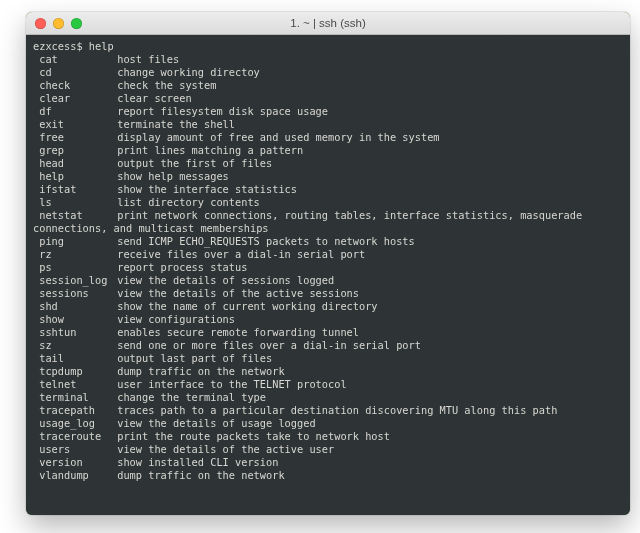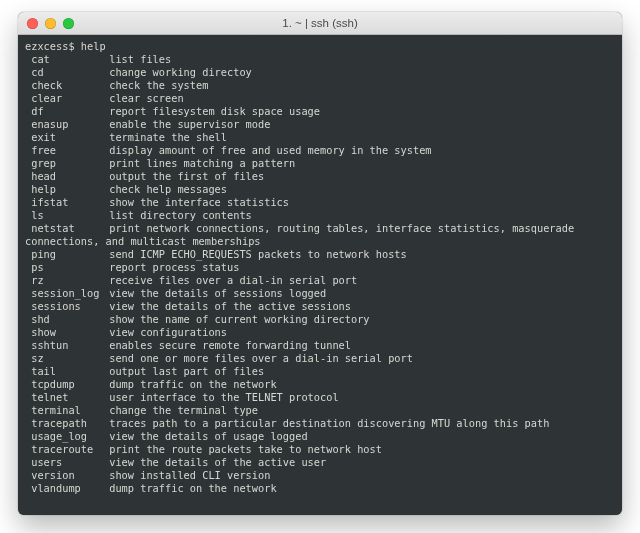--- a/index.html
+++ b/index.html
@@ -17,20 +17,21 @@
   }
   .window {
     width: 100%;
     height: 100%;
     border-radius: 6px;
     box-shadow: 0 12px 28px rgba(0,0,0,0.28), 0 0 0 1px rgba(0,0,0,0.08);
     overflow: hidden;
     display: flex;
     flex-direction: column;
     background: #4d7c0f;
+    margin-left: 8px;
   }
   .titlebar {
     height: 22px;
     background: linear-gradient(#ececec, #dcdcdc);
     border-bottom: 1px solid #b7b7b7;
     display: flex;
     align-items: center;
     position: relative;
     flex: 0 0 auto;
   }
@@ -81,37 +82,36 @@
       <div class="traffic">
         <div class="tl red"></div>
         <div class="tl yellow"></div>
         <div class="tl green"></div>
       </div>
       <div class="title">1. ~ | ssh (ssh)</div>
     </div>
 
     <div class="term" id="term">
         <div class="line prompt"><span class="ps">ezxcess$</span> <span>help</span></div>
-        <div class="line"> <span class="cmdcol">cat</span><span class="desc">list files</span></div>
+        <div class="line"> <span class="cmdcol">cat</span><span class="desc">host files</span></div>
         <div class="line"> <span class="cmdcol">cd</span><span class="desc">change working directoy</span></div>
         <div class="line"> <span class="cmdcol">check</span><span class="desc">check the system</span></div>
         <div class="line"> <span class="cmdcol">clear</span><span class="desc">clear screen</span></div>
         <div class="line"> <span class="cmdcol">df</span><span class="desc">report filesystem disk space usage</span></div>
-        <div class="line"> <span class="cmdcol">enasup</span><span class="desc">enable the supervisor mode</span></div>
         <div class="line"> <span class="cmdcol">exit</span><span class="desc">terminate the shell</span></div>
         <div class="line"> <span class="cmdcol">free</span><span class="desc">display amount of free and used memory in the system</span></div>
         <div class="line"> <span class="cmdcol">grep</span><span class="desc">print lines matching a pattern</span></div>
         <div class="line"> <span class="cmdcol">head</span><span class="desc">output the first of files</span></div>
-        <div class="line"> <span class="cmdcol">help</span><span class="desc">check help messages</span></div>
+        <div class="line"> <span class="cmdcol">help</span><span class="desc">show help messages</span></div>
         <div class="line"> <span class="cmdcol">ifstat</span><span class="desc">show the interface statistics</span></div>
         <div class="line"> <span class="cmdcol">ls</span><span class="desc">list directory contents</span></div>
         <div class="line"> <span class="cmdcol">netstat</span><span class="desc">print network connections, routing tables, interface statistics, masquerade connections, and multicast memberships</span></div>
         <div class="line"> <span class="cmdcol">ping</span><span class="desc">send ICMP ECHO_REQUESTS packets to network hosts</span></div>
+        <div class="line"> <span class="cmdcol">rz</span><span class="desc">receive files over a dial-in serial port</span></div>
         <div class="line"> <span class="cmdcol">ps</span><span class="desc">report process status</span></div>
-        <div class="line"> <span class="cmdcol">rz</span><span class="desc">receive files over a dial-in serial port</span></div>
         <div class="line"> <span class="cmdcol">session_log</span><span class="desc">view the details of sessions logged</span></div>
         <div class="line"> <span class="cmdcol">sessions</span><span class="desc">view the details of the active sessions</span></div>
         <div class="line"> <span class="cmdcol">shd</span><span class="desc">show the name of current working directory</span></div>
         <div class="line"> <span class="cmdcol">show</span><span class="desc">view configurations</span></div>
         <div class="line"> <span class="cmdcol">sshtun</span><span class="desc">enables secure remote forwarding tunnel</span></div>
         <div class="line"> <span class="cmdcol">sz</span><span class="desc">send one or more files over a dial-in serial port</span></div>
         <div class="line"> <span class="cmdcol">tail</span><span class="desc">output last part of files</span></div>
         <div class="line"> <span class="cmdcol">tcpdump</span><span class="desc">dump traffic on the network</span></div>
         <div class="line"> <span class="cmdcol">telnet</span><span class="desc">user interface to the TELNET protocol</span></div>
         <div class="line"> <span class="cmdcol">terminal</span><span class="desc">change the terminal type</span></div>

